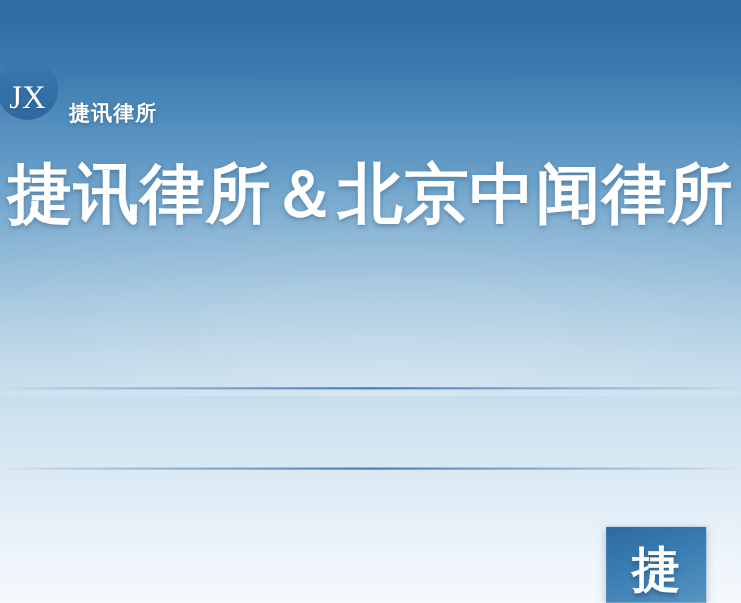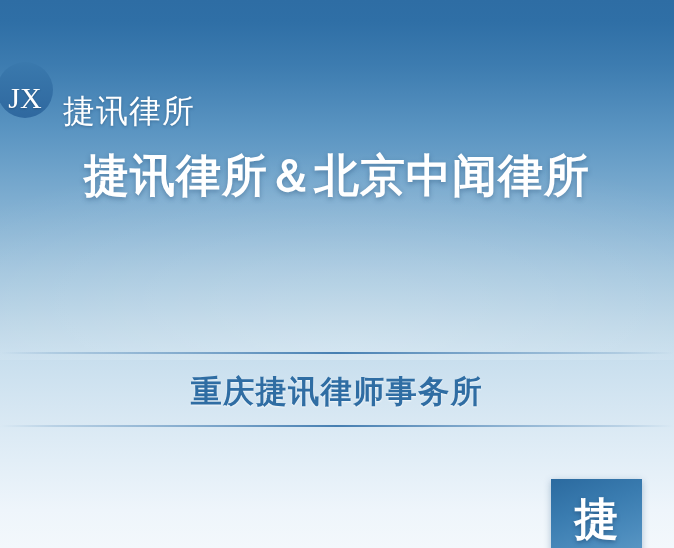--- a/index.html
+++ b/index.html
@@ -70,38 +70,38 @@
     font-size: 30px;
     line-height: 1;
     letter-spacing: 0px;
     font-weight: 400;
     text-shadow: 0 1px 2px rgba(0,0,0,0.22);
     margin-top: 15px;
   }
   #logo-text {
     margin-left: 10px;
     color: #ffffff;
-    font-size: 32px;
-    font-weight: normal;
+    font-size: 19px;
+    font-weight: bold;
     letter-spacing: 1px;
     text-shadow: 0 1px 3px rgba(20,60,100,0.45);
     margin-top: 44px;
   }
 
   
   #headline {
     position: absolute;
     left: 0;
     top: 140px;
     width: 674px;
     text-align: center;
   }
   #headline .line {
     color: #ffffff;
-    font-size: 45px;
+    font-size: 59px;
     font-weight: bold;
     letter-spacing: 1px;
     line-height: 72px;
     text-shadow: 0 2px 5px rgba(30,70,110,0.40);
     white-space: nowrap;
   }
   #headline .line.l2 {
     margin-top: 16px;
   }
 
@@ -173,21 +173,20 @@
     </div>
     <div id="logo-text">捷讯律所</div>
   </div>
 
   <div id="headline">
     <div class="line l1">捷讯律所＆北京中闻律所</div>
   </div>
 
   <div class="rule" id="rule-top"></div>
 
-  <div id="subtitle">重庆捷讯律师事务所</div>
 
   <div class="rule" id="rule-bottom"></div>
 
   <div id="badge">
     <span>捷</span>
   </div>
 
 </div>
 
 </body></html>

